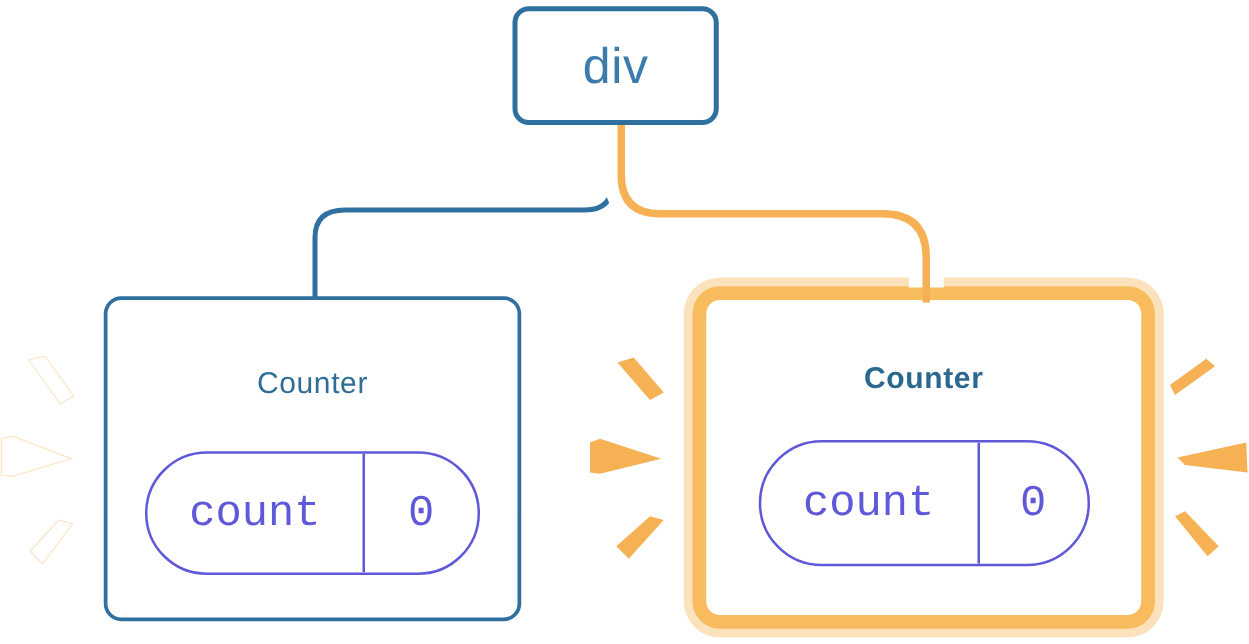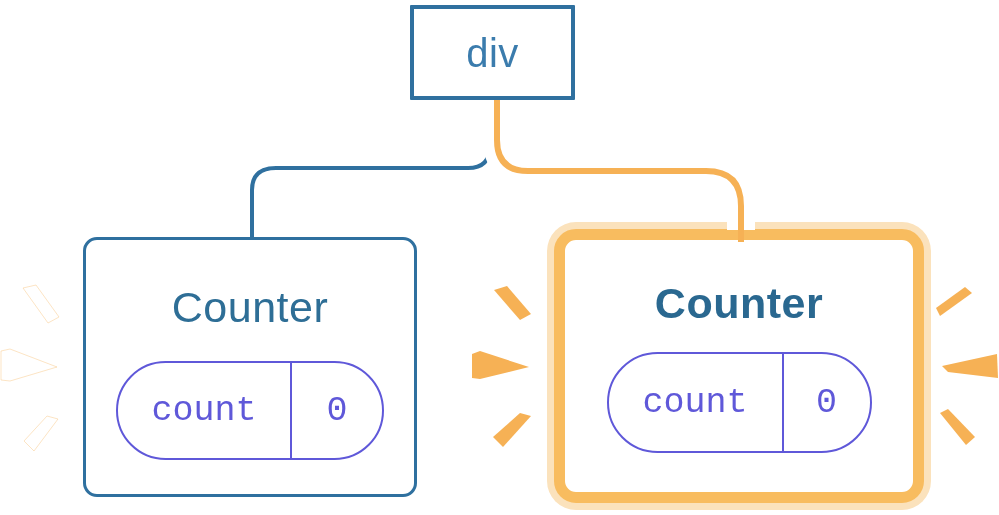--- a/index.html
+++ b/index.html
@@ -14,21 +14,21 @@
     --burst-white:#FFFFFF;
   }
   *{box-sizing:border-box;margin:0;padding:0}
   html,body{width:999px;height:515px;background:#ffffff;overflow:hidden;
     font-family:"Liberation Sans",sans-serif;}
   .stage{position:relative;width:999px;height:515px;}
 
   
   .root-node{
     position:absolute;left:410px;top:5px;width:165px;height:95px;z-index:3;
-    background:#fff;border:4px solid var(--blue-border);border-radius:1px;
+    background:#fff;border:4px solid var(--blue-border);border-radius:13px;
     display:flex;align-items:center;justify-content:center;
   }
   .root-node .label{
     font-size:40px;font-weight:500;color:var(--blue-text);line-height:1;
     letter-spacing:0.5px;
   }
 
   
   .wires{position:absolute;left:0;top:0;z-index:2;pointer-events:none;}
   .edge-blue{fill:none;stroke:var(--blue-border);stroke-width:4px;}
@@ -43,21 +43,21 @@
   .card-left{
     left:83px;top:237px;width:334px;height:260px;
     border:3px solid var(--blue-border);border-radius:14px;
   }
   .card-right{
     left:554px;top:229px;width:370px;height:274px;
     border:11px solid var(--orange-ring);border-radius:22px;
     box-shadow:0 0 0 7px var(--orange-pale);
   }
   .card-title{
-    font-size:43px;font-weight:500;color:var(--title-color);
+    font-size:24px;font-weight:500;color:var(--title-color);
     line-height:42px;height:42px;margin-top:46px;letter-spacing:0.5px;text-align:right;
   }
   .card-right .card-title{
     font-weight:700;color:var(--title-bold-color);margin-top:42px;
   }
 
   
   .pill{
     display:flex;align-items:stretch;border:2px solid var(--purple);
     border-radius:60px;background:#fff;overflow:hidden;font-family:Liberation Mono, monospace;

